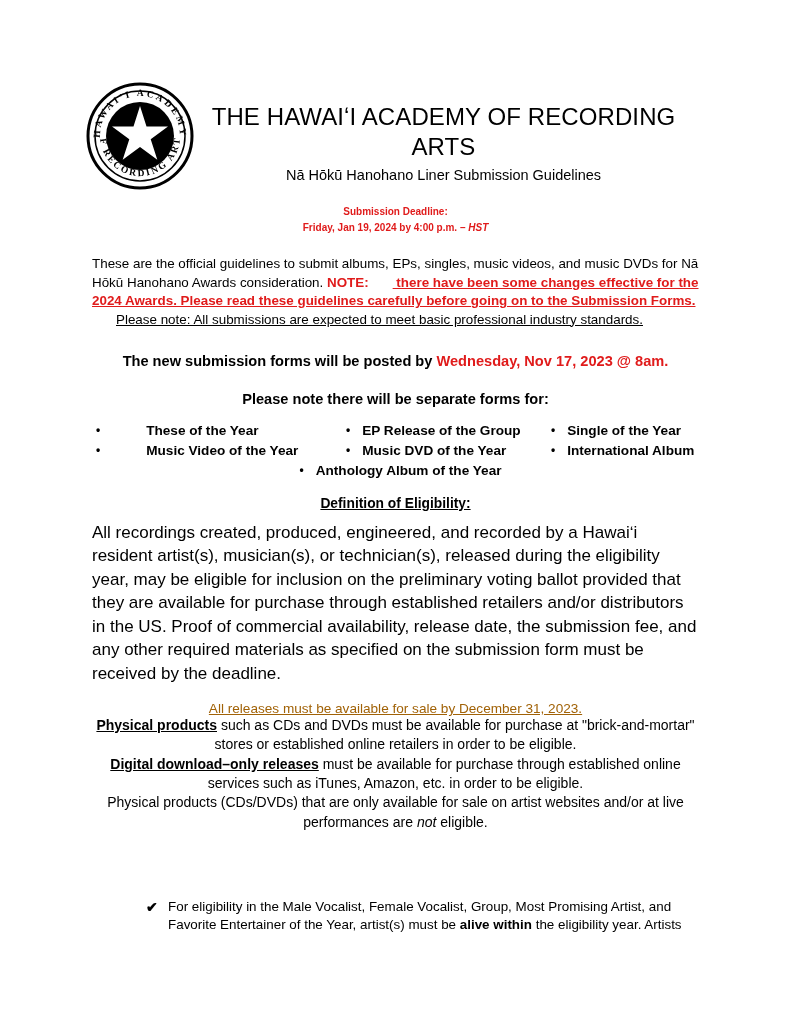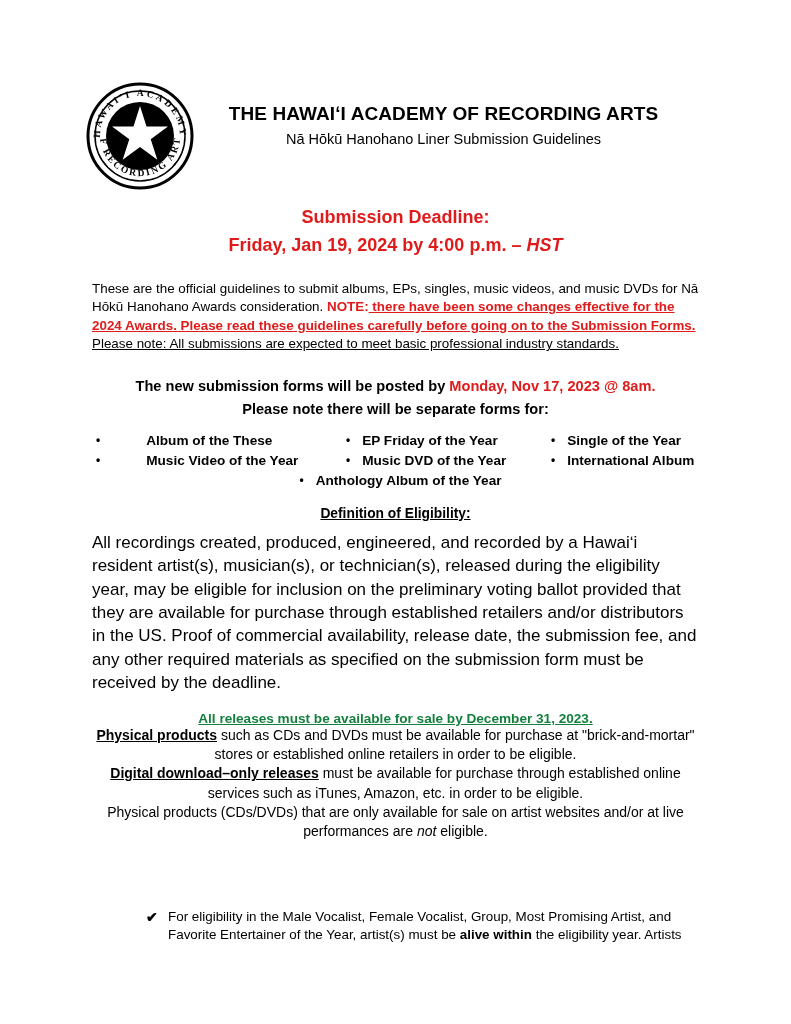--- a/index.html
+++ b/index.html
@@ -37,51 +37,51 @@
     margin-top: 2px;
   }
   .logo svg { display: block; }
   .header-text {
     flex: 1 1 auto;
     text-align: center;
     padding-top: 22px;
     padding-right: 6px;
   }
   .org-title {
-    font-size: 19px;
-    font-weight: bold;
+    font-size: 24px;
+    font-weight: normal;
     letter-spacing: 0.1px;
     line-height: 1.25;
   }
   .org-sub {
     font-size: 14.5px;
     font-weight: normal;
     margin-top: 4px;
     line-height: 1.3;
   }
   .deadline-block {
     text-align: center;
     color: #e01b1b;
     font-weight: bold;
-    font-size: 18px;
+    font-size: 10px;
     margin-top: 14px;
     line-height: 1.55;
   }
   .deadline-block .ital { font-style: italic; }
 
   
   .intro {
     font-size: 13.4px;
     line-height: 1.38;
     margin-top: 20px;
     text-align: left;
   }
   .red { color: #e01b1b; }
   .red-b { color: #e01b1b; font-weight: bold; }
-  .u { text-decoration: underline; }
+  .u { text-decoration: underline; margin-left: 24px; }
   .ub { text-decoration: underline; font-weight: bold; }
 
   
   .statement {
     text-align: center;
     font-size: 17px;
     font-weight: bold;
     line-height: 1.35;
     margin-top: 22px;
   }
@@ -90,21 +90,21 @@
     text-align: center;
     font-size: 14.6px;
     font-weight: bold;
     margin-top: 22px;
     line-height: 1.5;
   }
   .forms-note {
     text-align: center;
     font-size: 14.6px;
     font-weight: bold;
-    margin-top: 3px;
+    margin-top: 18px;
   }
 
   
   .cats {
     margin-top: 16px;
     font-size: 13.6px;
     font-weight: bold;
   }
   .cats-row {
     display: flex;
@@ -141,22 +141,22 @@
   }
   .def-body {
     font-size: 17px;
     line-height: 1.38;
     margin-top: 10px;
     text-align: left;
   }
   .sale-line {
     text-align: center;
     font-size: 13.6px;
-    font-weight: bold;
-    color: #15803d;
+    font-weight: normal;
+    color: #a16207;
     text-decoration: underline;
     margin-top: 16px;
   }
   .para {
     font-size: 14px;
     line-height: 1.38;
     text-align: center;
   }
   .para .ital { font-style: italic; font-weight: normal; }
 
@@ -208,33 +208,33 @@
     <div>Submission Deadline:</div>
     <div><span>Friday, Jan 19, 2024 by 4:00 p.m. – </span><span class="ital">HST</span></div>
   </div>
 
   <div class="intro">
     <span>These are the official guidelines to submit albums, EPs, singles, music videos, and music DVDs for Nā Hōkū Hanohano Awards consideration. </span><span class="red-b">NOTE:</span><span class="red-b u"> there have been some changes effective for the 2024 Awards. Please read these guidelines carefully before going on to the Submission Forms.</span><span class="u"> Please note: All submissions are expected to meet basic professional industry standards.</span>
   </div>
 
 
   <div class="forms-line">
-    <span>The new submission forms will be posted by </span><span class="red">Monday, Nov 17, 2023 @ 8am.</span>
+    <span>The new submission forms will be posted by </span><span class="red">Wednesday, Nov 17, 2023 @ 8am.</span>
   </div>
   <div class="forms-note">Please note there will be separate forms for:</div>
 
   <div class="cats">
     <div class="cats-row">
       <div class="cat c1">
         <span class="bullet">•</span>
-        <span>Album of the These</span>
+        <span>These of the Year</span>
       </div>
       <div class="cat c2">
         <span class="bullet">•</span>
-        <span>EP Friday of  the Year</span>
+        <span>EP Release of  the Group</span>
       </div>
       <div class="cat c3">
         <span class="bullet">•</span>
         <span>Single of the Year</span>
       </div>
     </div>
     <div class="cats-row">
       <div class="cat c1">
         <span class="bullet">•</span>
         <span>Music Video of the Year</span>

